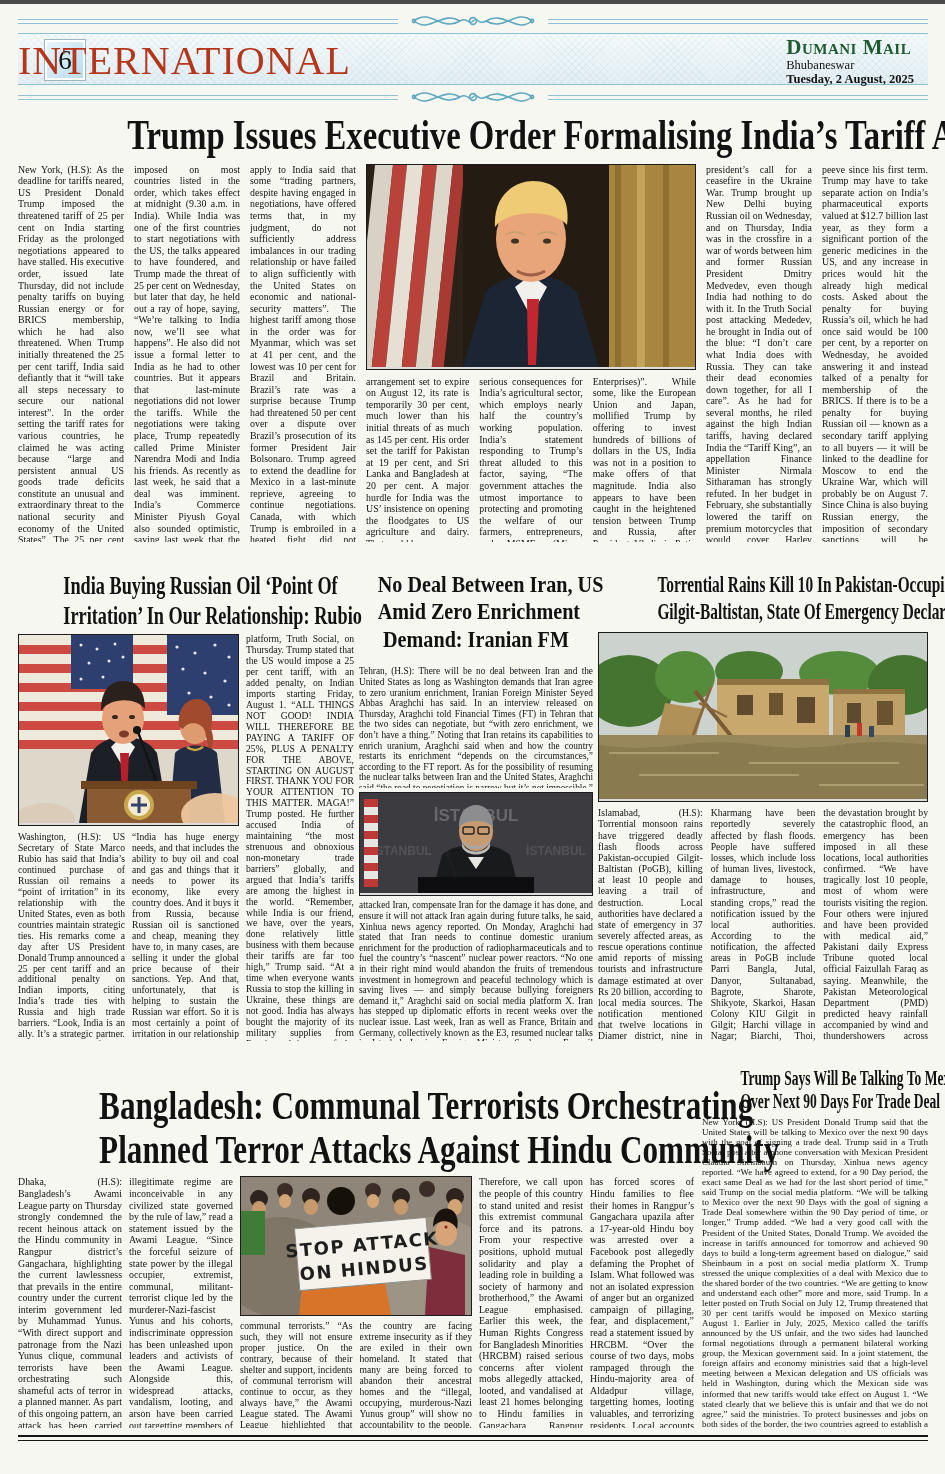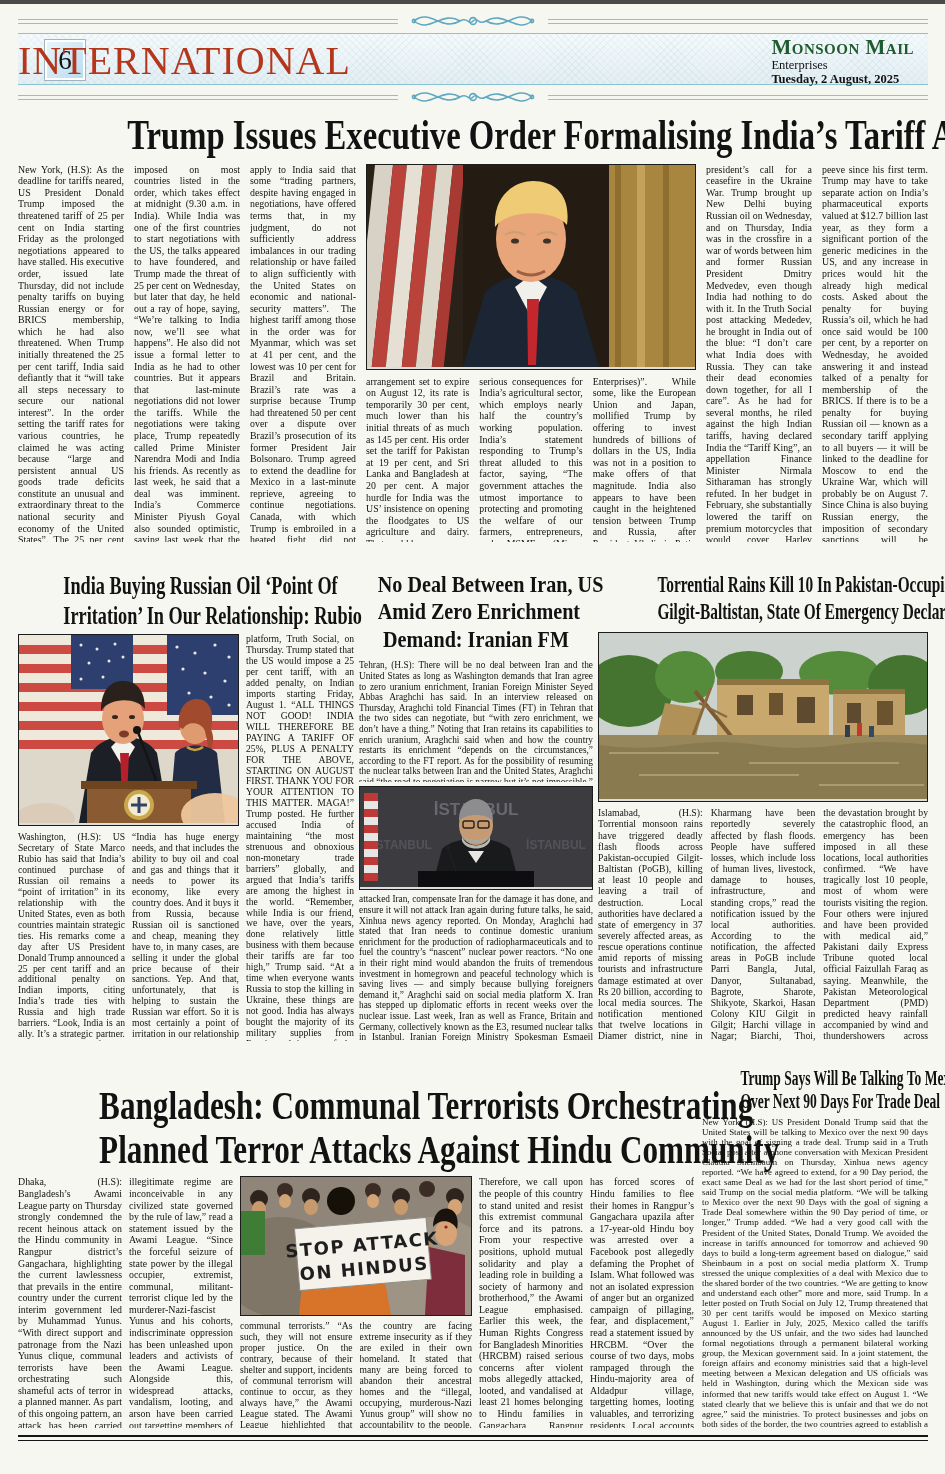--- a/index.html
+++ b/index.html
@@ -25,21 +25,21 @@
   .paper-name{font-variant:small-caps;font-weight:bold;font-size:21px;color:#1f5b2e;letter-spacing:.5px}
   .paper-city{font-size:12.5px}
   .paper-date{font-size:12.5px;font-weight:bold}
 
   
   .hl{display:block;text-align:center;white-space:nowrap;font-weight:bold}
   .lead-headline{margin:5px 0 2px;font-size:43px;line-height:1.04}
   .lead-headline .hl{transform:scaleX(.76)}
   .h-rubio{font-size:25px;line-height:1.18;margin-bottom:4px}
   .h-rubio .hl{transform:scaleX(.73)}
-  .h-iran{font-size:24px;line-height:1.15;margin-bottom:7px}
+  .h-iran{font-size:24px;line-height:1.15;margin-bottom:13px}
   .h-iran .hl{transform:scaleX(.84)}
   .h-pak{font-size:24px;line-height:1.16;margin-bottom:3px}
   .h-pak .hl{transform:scaleX(.64)}
   .h-bd{font-size:41px;line-height:1.07;margin-bottom:5px}
   .h-bd .hl{transform:scaleX(.76)}
   .h-mx{font-size:20.5px;line-height:1.15;margin-bottom:3px}
   .h-mx .hl{transform:scaleX(.66)}
 
   
   .bt{font-size:9.9px;line-height:1.17;text-align:justify;overflow:hidden}
@@ -110,22 +110,22 @@
       </svg>
     </span>
   </div>
 
   <div class="band">
     <div class="pagenum">
         <span>6</span>
       </div>
     <div class="band-center">INTERNATIONAL</div>
     <div class="band-right">
-      <div class="paper-name">Monsoon Mail</div>
-      <div class="paper-city">Enterprises</div>
+      <div class="paper-name">Dumani Mail</div>
+      <div class="paper-city">Bhubaneswar</div>
       <div class="paper-date">Tuesday,  2 August, 2025</div>
     </div>
   </div>
 
   <div class="orn-row">
     <div class="dline"></div>
     <span class="orn">
       <svg width="130" height="22" viewBox="0 0 130 22">
         <g fill="none" stroke="#5fa8c0" stroke-width="1.6">
           <path d="M6,11 C22,-2 34,22 52,11 C60,6 60,16 65,11 C70,6 70,16 78,11 C96,0 108,24 124,11"></path>

